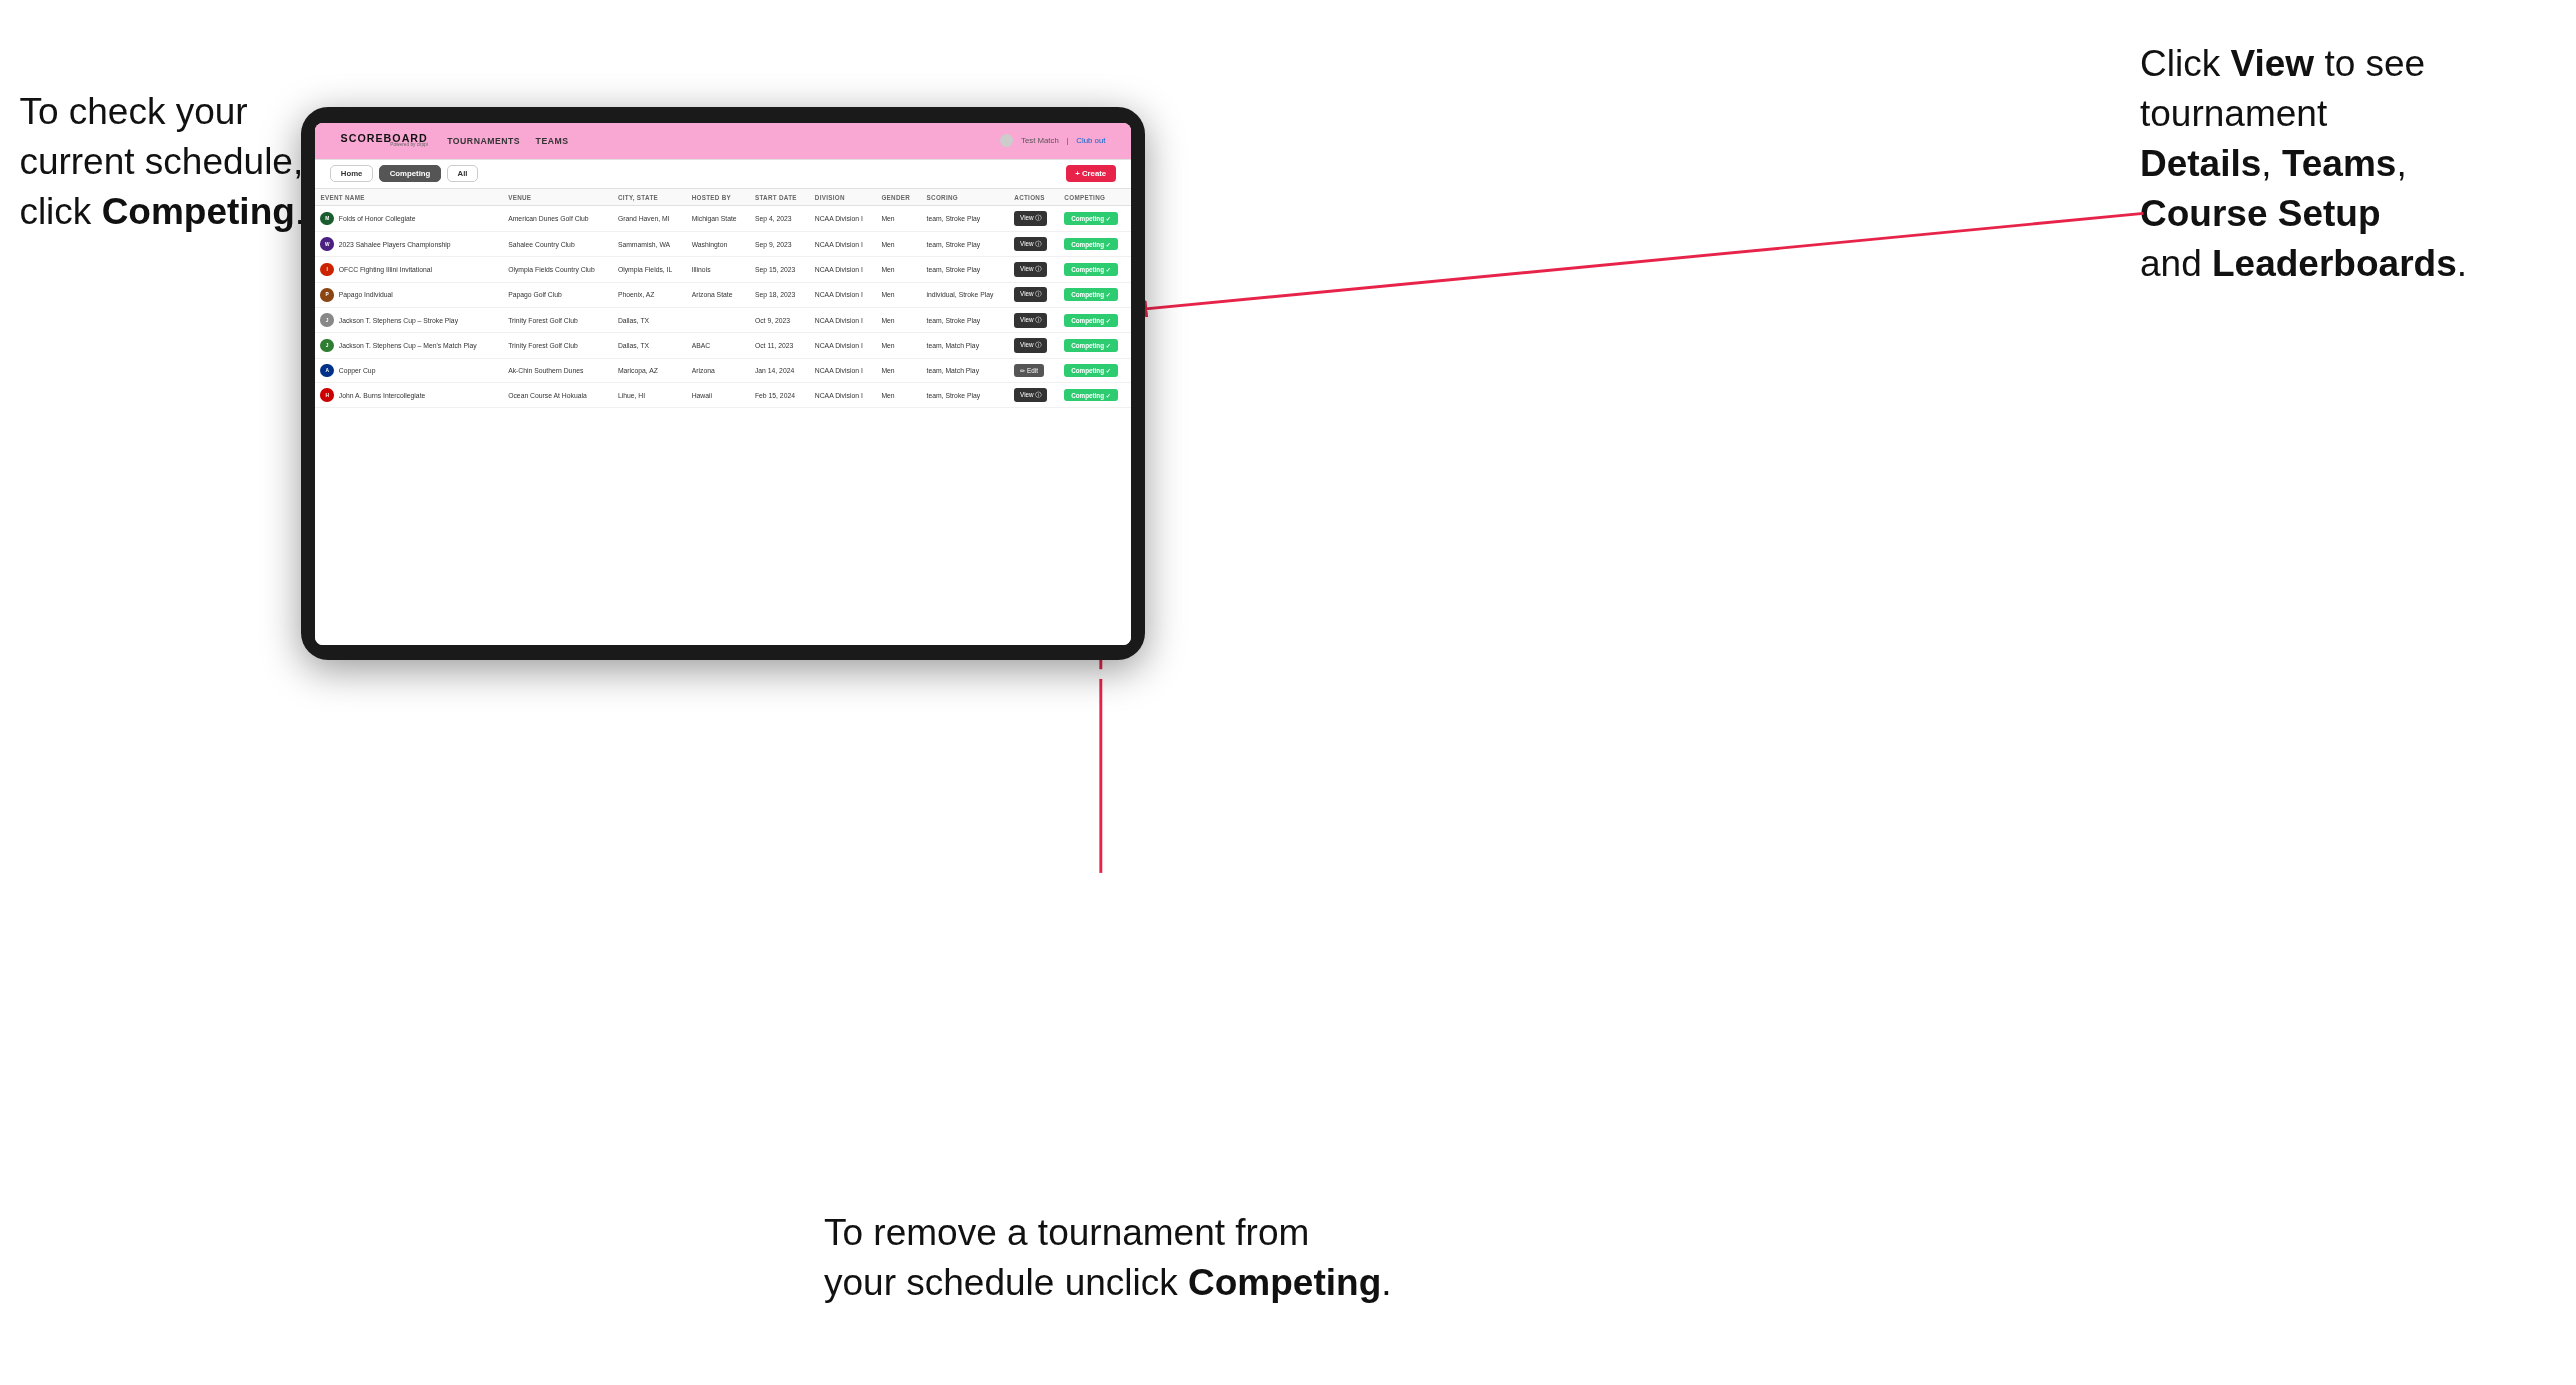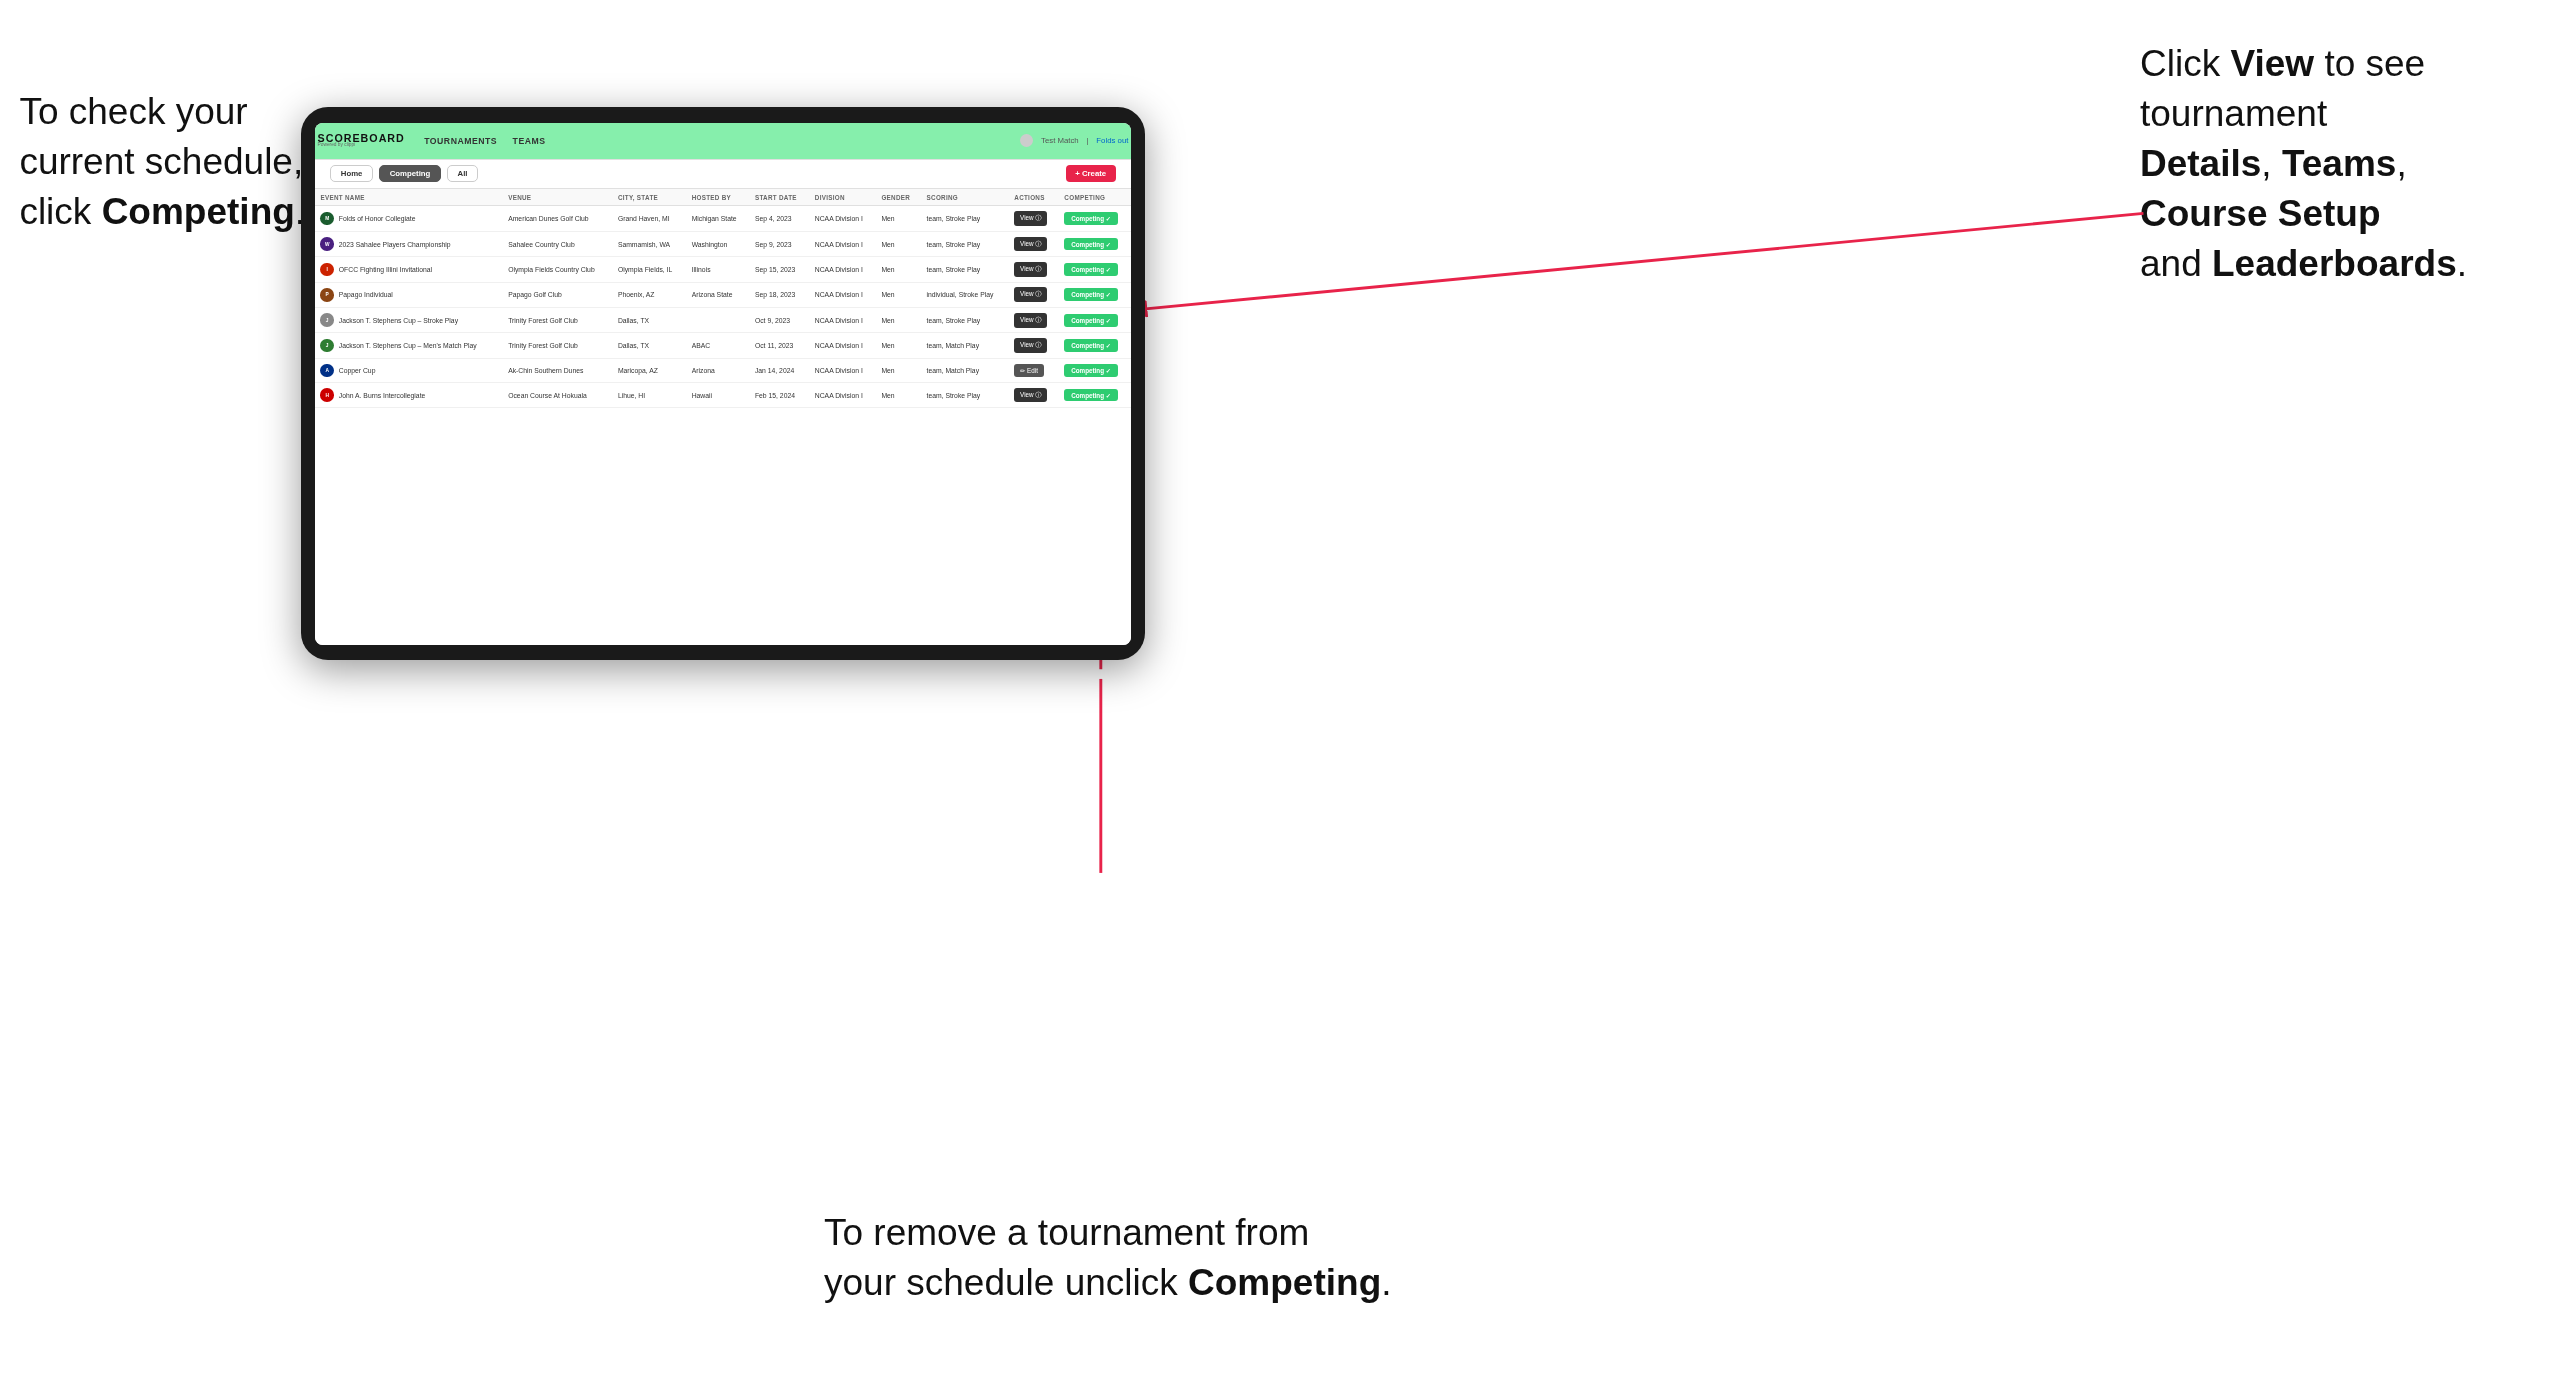--- a/index.html
+++ b/index.html
@@ -55,27 +55,28 @@
       height: 100%;
       background: #f5f5f5;
       border-radius: 7.8px;
       overflow: hidden;
       display: flex;
       flex-direction: column;
     }
 
     
     .navbar {
-      background: #86efac;
+      background: #f9a8d4;
       border-bottom: 1px solid #e0e0e0;
-      padding: 0 3px;
+      padding: 0 26px;
       display: flex;
       align-items: center;
       height: 37px;
       flex-shrink: 0;
+      text-align: right;
     }
     .scoreboard-logo {
       display: flex;
       flex-direction: column;
       margin-right: 19.4px;
     }
     .logo-text {
       font-size: 10.7px;
       font-weight: 900;
       letter-spacing: 1px;
@@ -301,21 +302,21 @@
       <div class="scoreboard-logo">
         <span class="logo-text">SCOREBOARD</span>
         <span class="logo-sub">Powered by clippi</span>
       </div>
       <span class="nav-item">TOURNAMENTS</span>
       <span class="nav-item">TEAMS</span>
       <div class="nav-right">
         <div class="user-icon"></div>
         <span>Test Match</span>
         <span>|</span>
-        <span style="cursor:pointer;color:#0066cc;">Folds out</span>
+        <span style="cursor:pointer;color:#0066cc;">Club out</span>
       </div>
     </div>
 
     <div class="filter-bar">
       <button class="filter-btn">Home</button>
       <button class="filter-btn active">Competing</button>
       <button class="filter-btn">All</button>
       <button class="create-btn">+ Create</button>
     </div>
 

